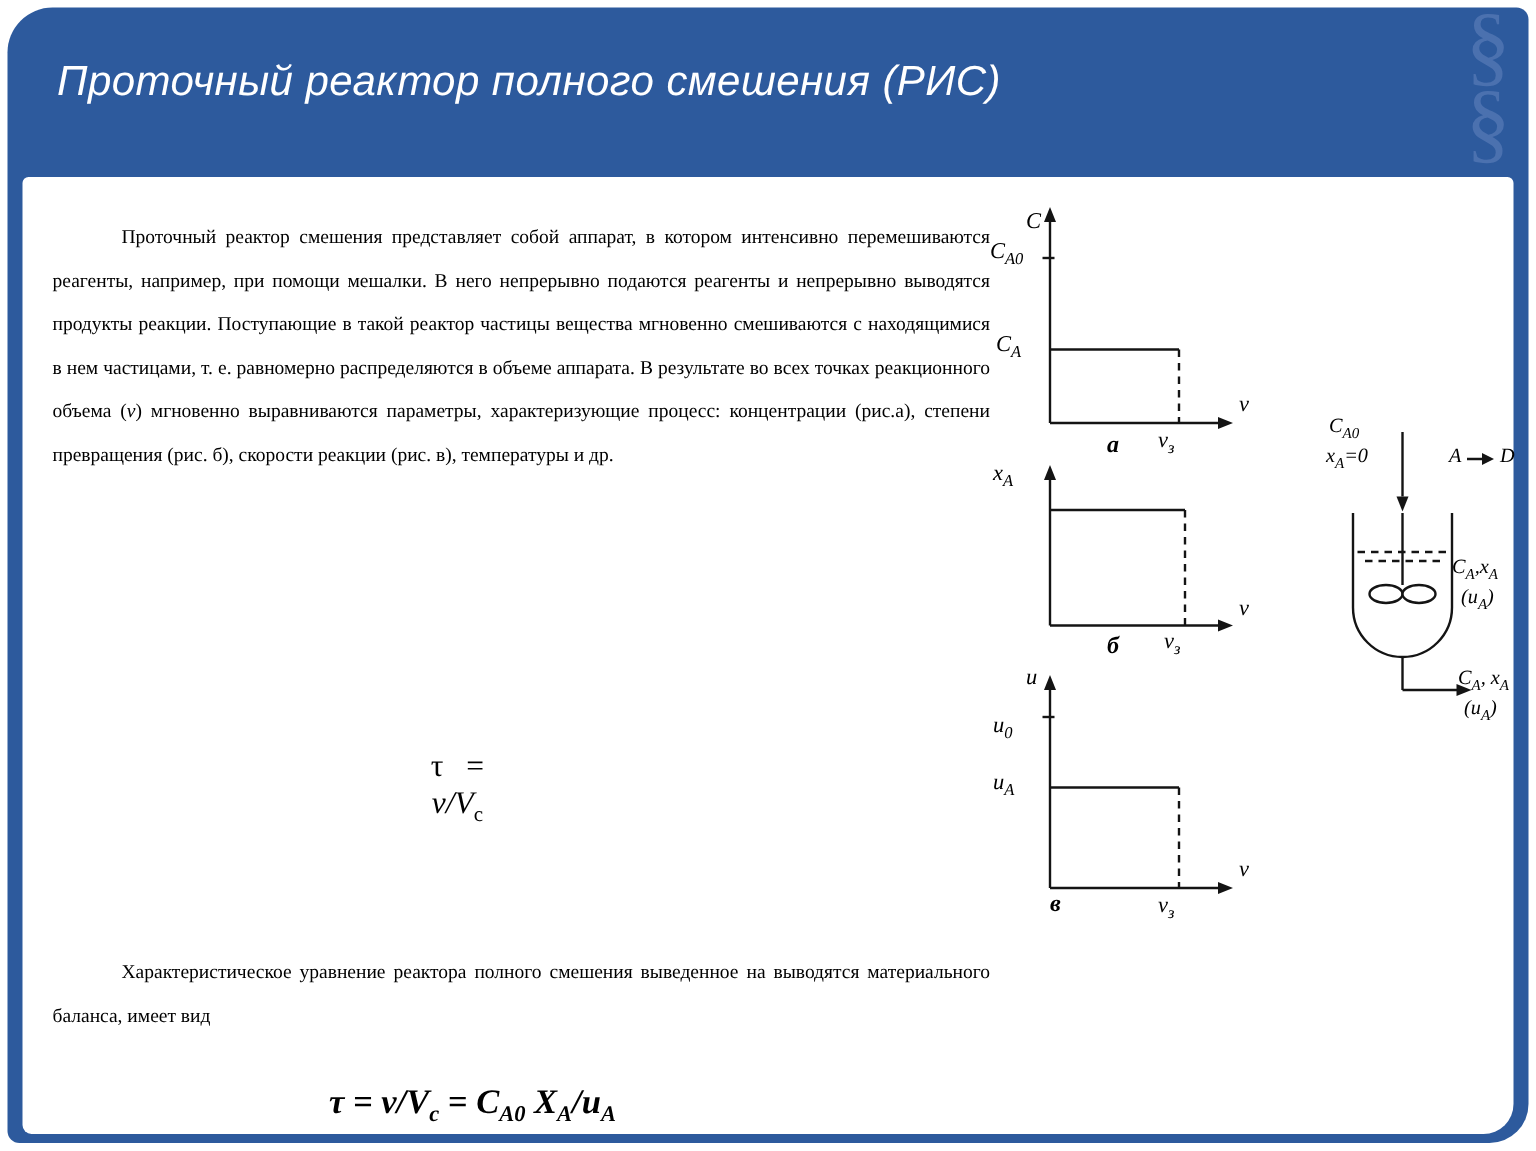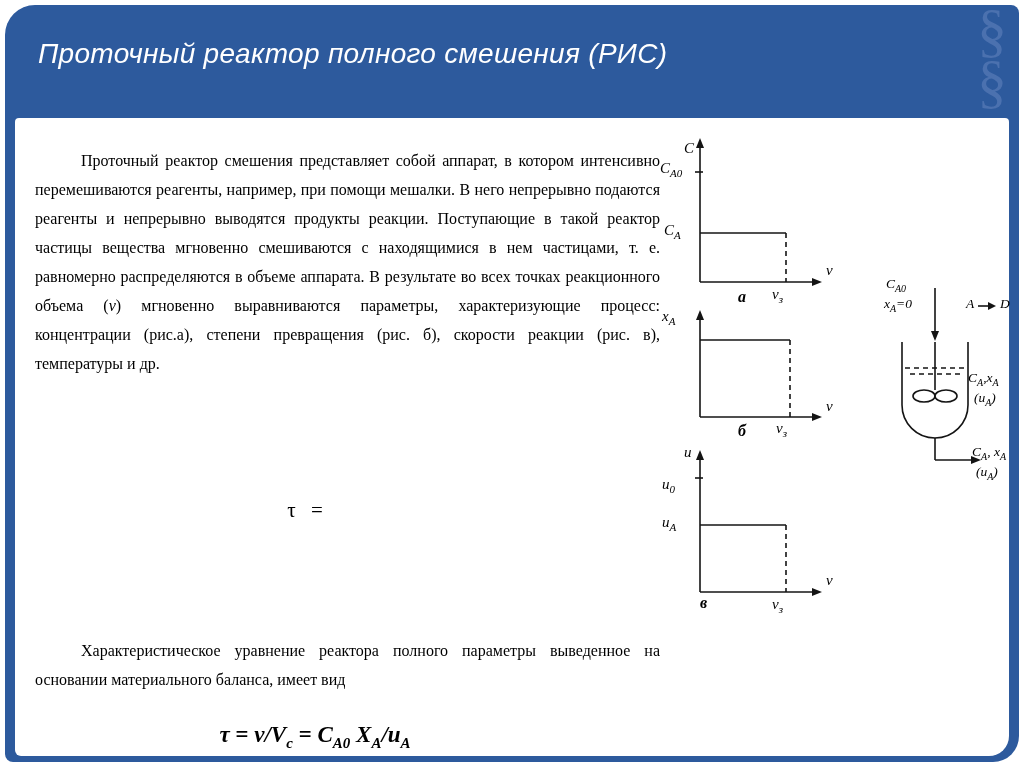--- a/index.html
+++ b/index.html
@@ -7,21 +7,21 @@
          font-family:"Liberation Serif",serif;color:#000;}
   .frame{position:absolute;left:5px;top:5px;right:5px;bottom:5px;background:#2d5a9d;
          border-radius:30px 8px 26px 8px;}
   .content{position:absolute;left:15px;top:118px;right:15px;bottom:11px;background:#ffffff;
          border-radius:4px 4px 20px 6px;}
   .title{position:absolute;left:38px;top:38px;color:#ffffff;
          font-family:"Liberation Sans",sans-serif;font-style:italic;font-weight:normal;
          font-size:28px;letter-spacing:.3px;}
   .decor{position:absolute;right:12px;top:0px;display:flex;flex-direction:column;line-height:.85;
          color:#5377b4;font-size:60px;opacity:.8;font-family:"Liberation Serif",serif;}
-  .para{position:absolute;left:35px;width:625px;font-size:16px;line-height:29px;
+  .para{position:absolute;left:35px;width:625px;font-size:13px;line-height:29px;
         text-align:justify;text-indent:46px;}
   .it{font-style:italic;}
   .formula1{position:absolute;left:35px;top:498px;width:540px;text-align:center;font-size:21px;}
   .formula1 .l1{word-spacing:10px;}
   .formula1 sub{font-size:14px;}
   .formula2{position:absolute;left:35px;top:722px;width:560px;text-align:center;
         font-weight:bold;font-style:italic;font-size:23px;}
   .formula2 sub{font-size:15px;font-weight:bold;}
   .glbl{position:absolute;font-style:italic;font-size:15px;white-space:nowrap;}
   .glbl sub{font-size:11px;}
@@ -46,23 +46,24 @@
       <span>§</span>
     </div>
   </div>
   <div class="title">Проточный реактор полного смешения (РИС)</div>
   <div class="content"></div>
 
   <p class="para" style="top:130px"><span>Проточный реактор смешения представляет собой аппарат,  в котором интенсивно перемешиваются реагенты, например, при помощи мешалки. В него непрерывно подаются реагенты  и непрерывно выводятся продукты реакции. Поступающие в такой реактор частицы вещества мгновенно смешиваются с находящимися в нем частицами, т. е. равномерно распределяются в объеме аппарата. В результате во всех точках реакционного объема (</span><span class="it">v</span><span>) мгновенно выравниваются параметры, характеризующие процесс: концентрации (рис.а), степени превращения (рис. б), скорости реакции (рис. в), температуры и др.</span></p>
 
   <div class="formula1">
     <div class="l1">τ =</div>
+    <div><span class="it">v/V</span><sub>с</sub></div>
   </div>
 
-  <p class="para" style="top:620px">Характеристическое уравнение реактора полного параметры выведенное  на основании материального баланса, имеет вид</p>
+  <p class="para" style="top:620px">Характеристическое уравнение реактора полного смешения выведенное  на выводятся материального баланса, имеет вид</p>
 
   <div class="formula2"><span>τ</span><span> = </span><span>v/V</span><sub>c</sub><span> = C</span><sub>A0</sub><span> X</span><sub>A</sub><span>/u</span><sub>A</sub></div>
 
   <svg style="position:absolute;left:650px;top:128px" width="200" height="485" viewBox="0 0 200 485">
     <g>
       <line x1="50" y1="154" x2="50" y2="18"></line>
         <polygon points="50,10 46,20 54,20"></polygon>
       <line x1="50" y1="154" x2="164" y2="154"></line>
         <polygon points="172,154 162,150 162,158"></polygon>
       <line x1="45" y1="44" x2="53" y2="44"></line>

